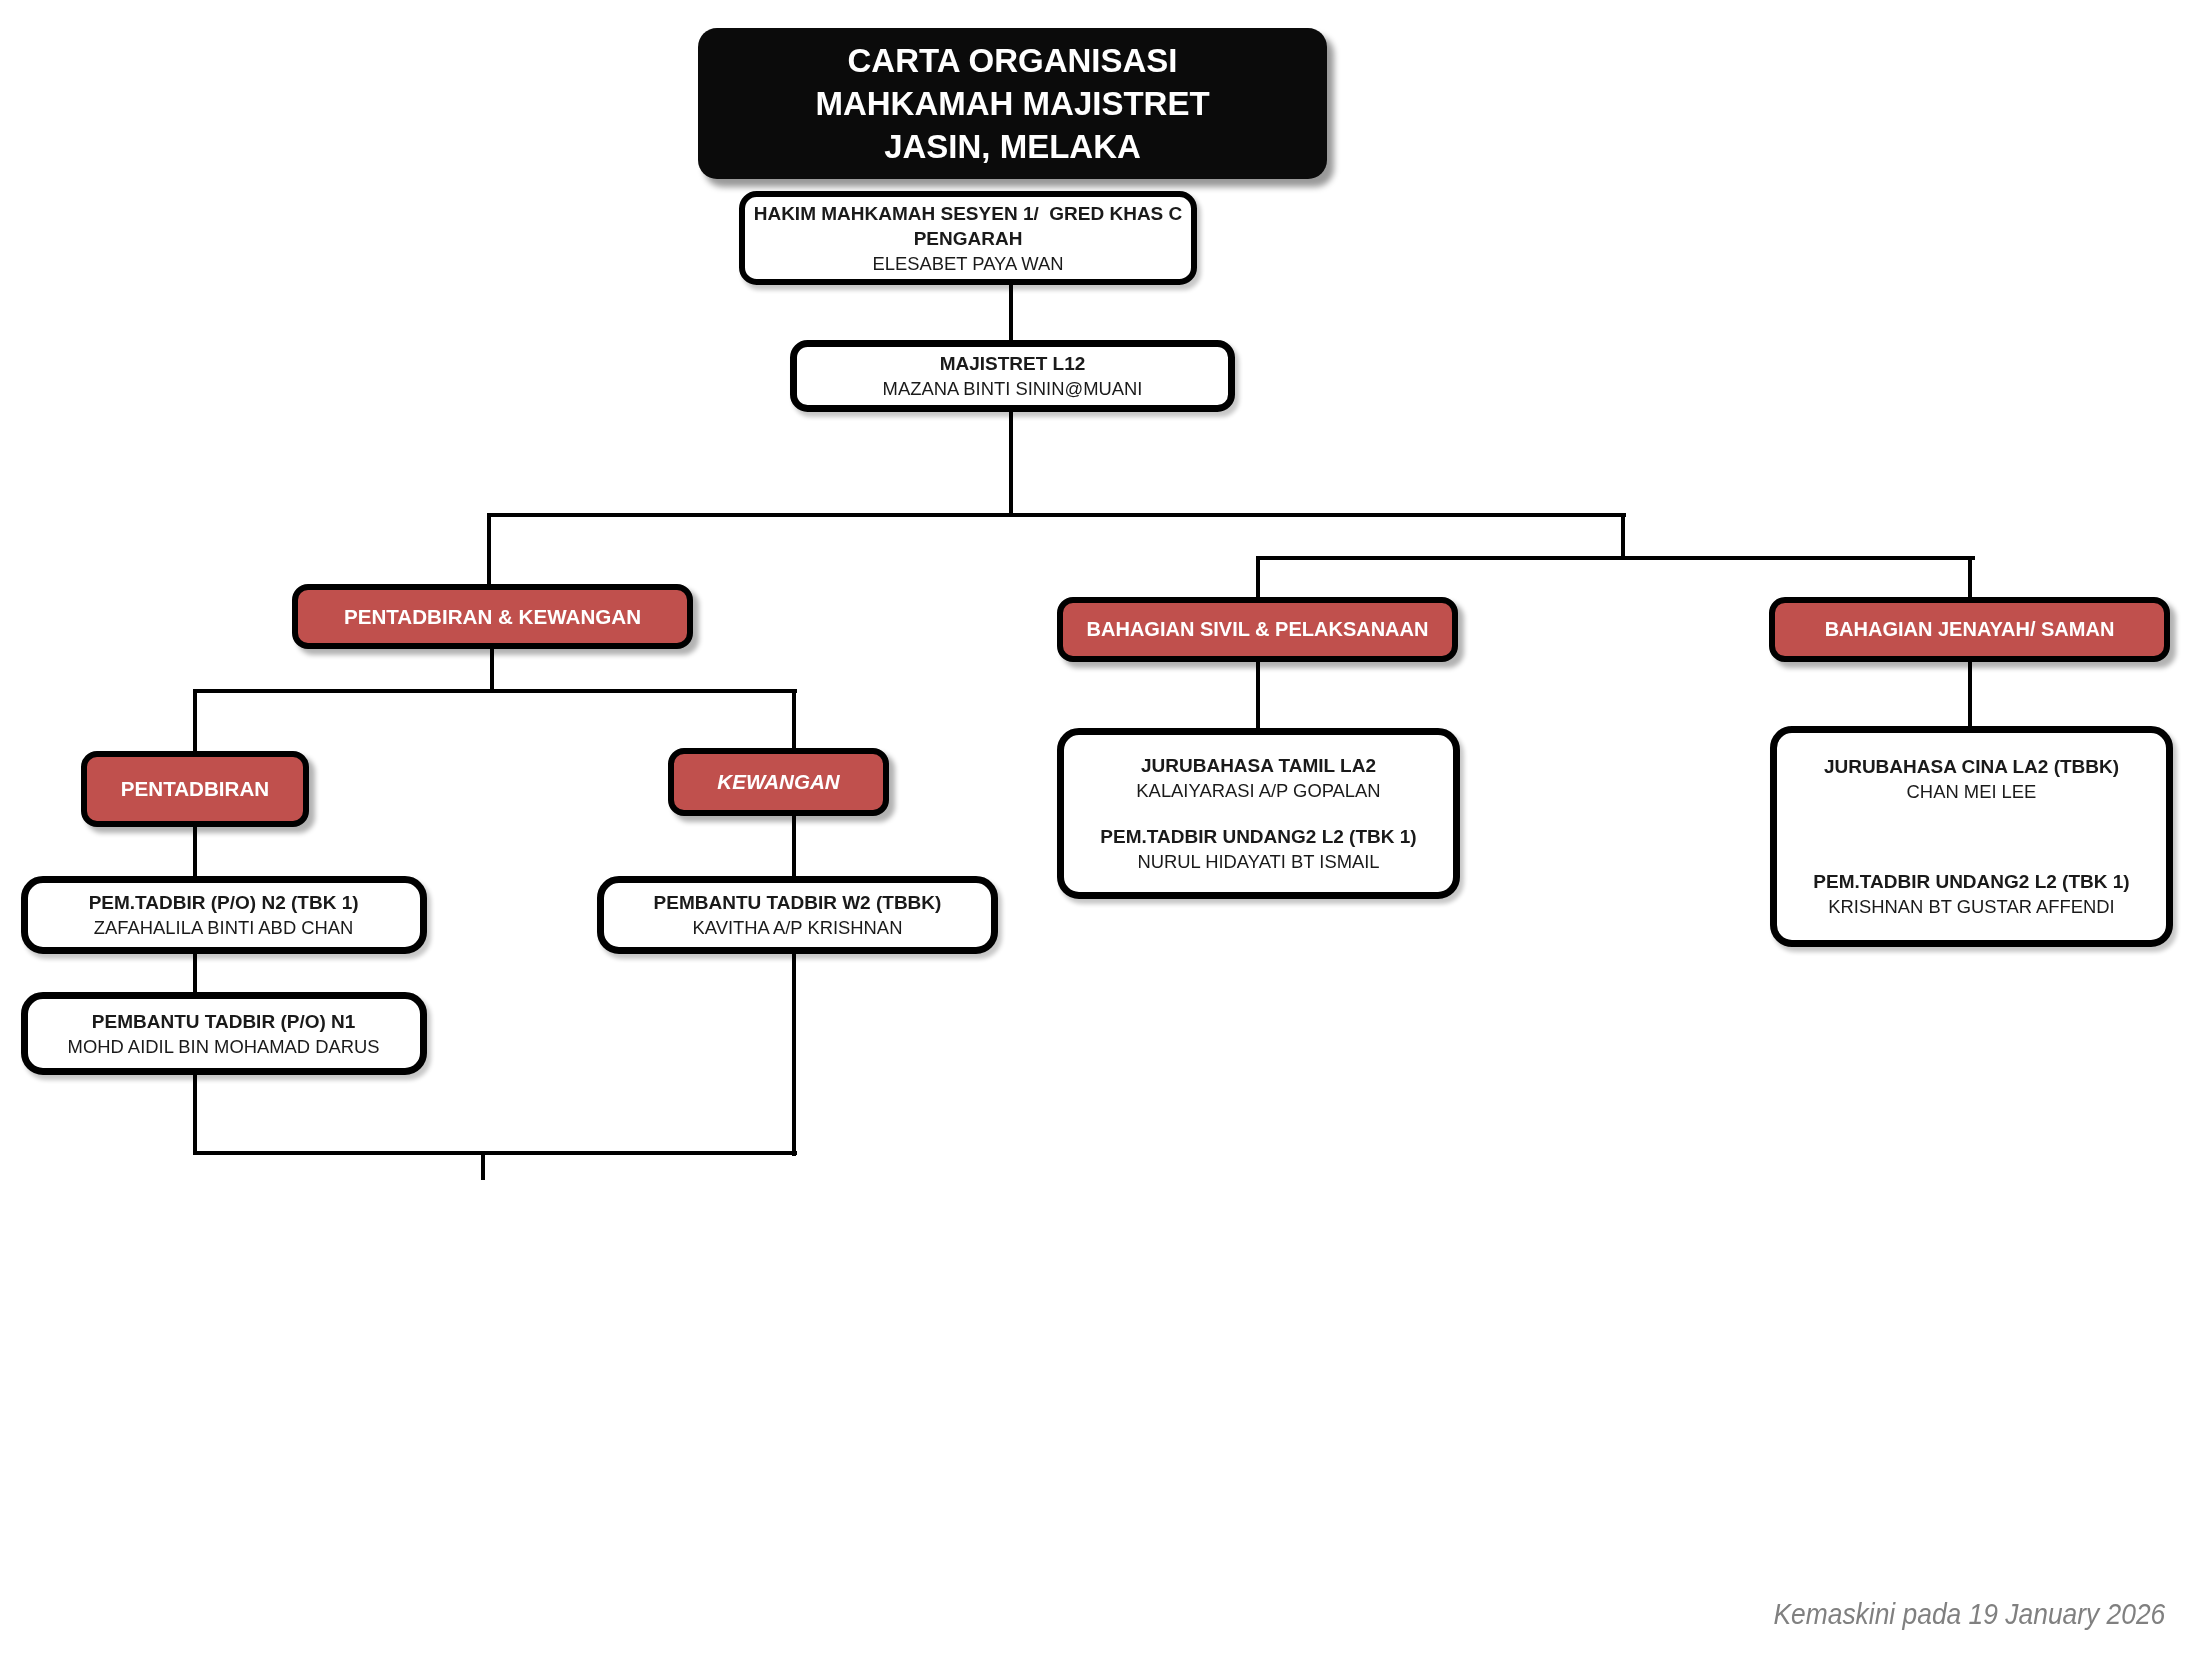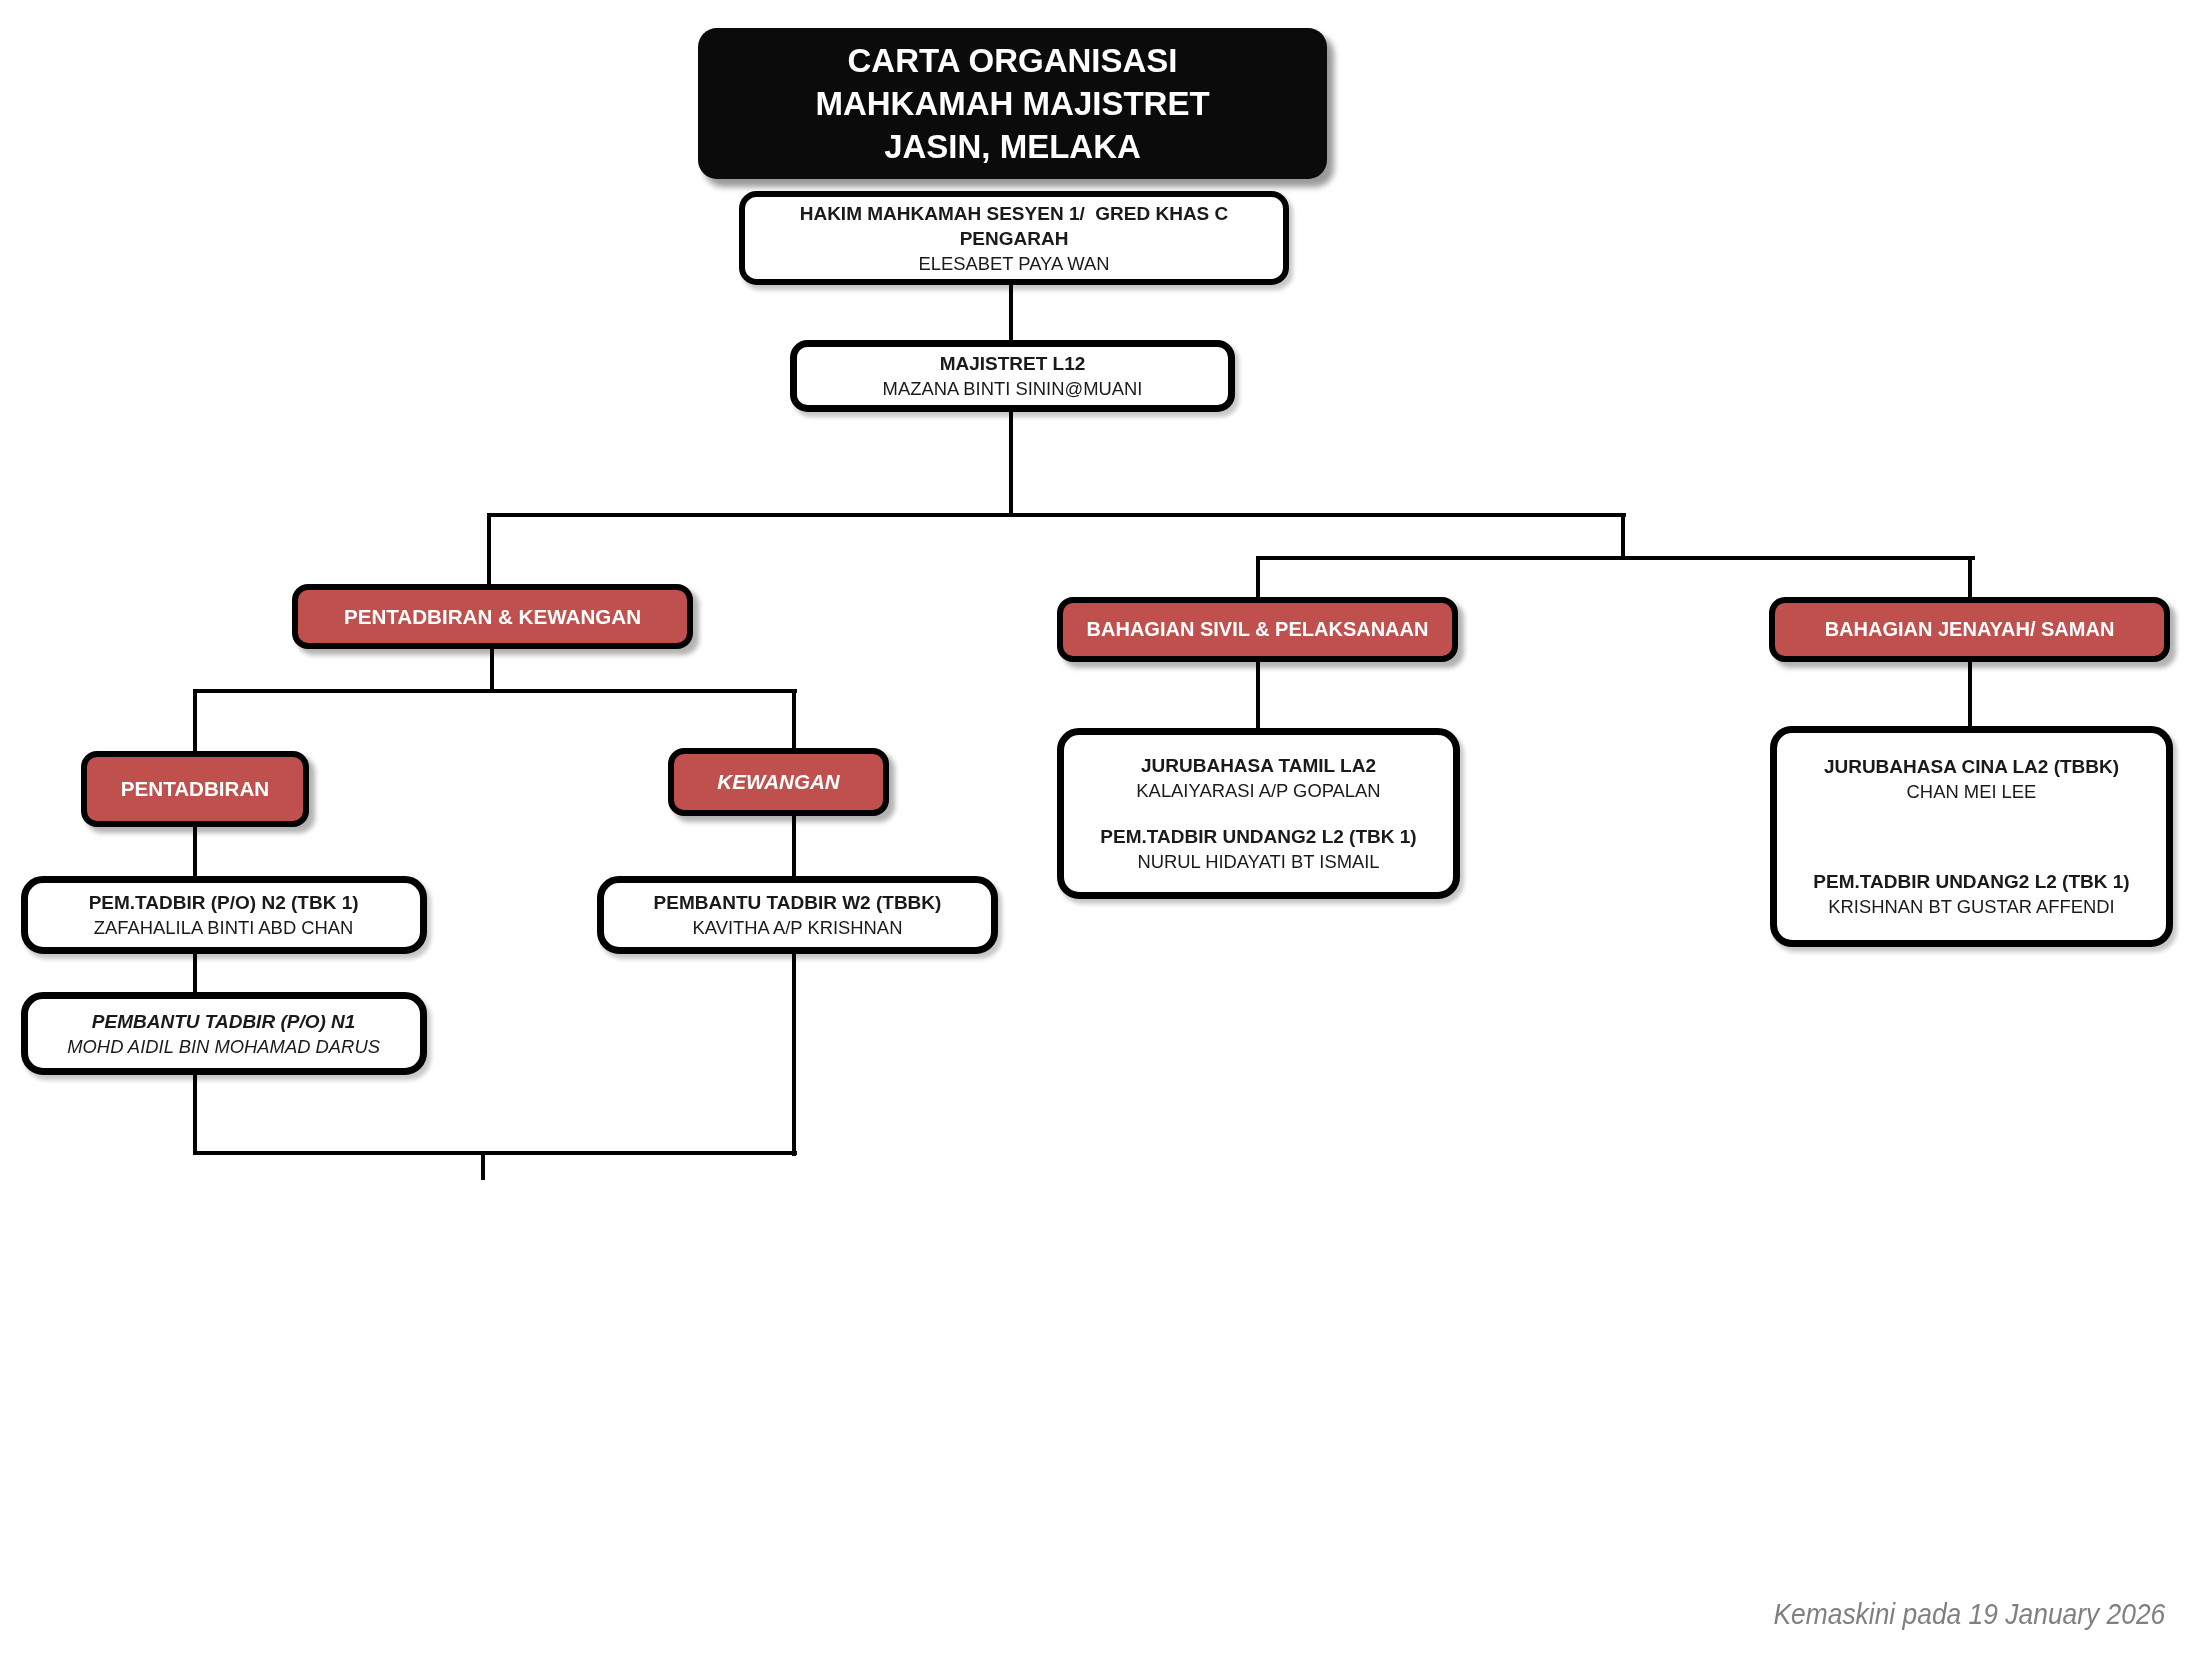--- a/index.html
+++ b/index.html
@@ -103,21 +103,21 @@
   <div class="line vline" style="left:481px; top:1151px; height:29px;"></div>
   <div class="line vline" style="left:1256px; top:660px; height:69px;"></div>
   <div class="line vline" style="left:1968px; top:660px; height:69px;"></div>
 
   <div class="box title-box" style="left:698px; top:28px; width:629px; height:151px;">
     <div>CARTA ORGANISASI</div>
     <div>MAHKAMAH MAJISTRET</div>
     <div>JASIN, MELAKA</div>
   </div>
 
-  <div class="box white-box" style="left:739px; top:191px; width:550px; height:94px; border-width:6.6px; border-radius:17.6px;">
+  <div class="box white-box" style="left:739px; top:191px; width:458px; height:94px; border-width:6.6px; border-radius:17.6px;">
     <div class="t">HAKIM MAHKAMAH SESYEN 1/  GRED KHAS C</div>
     <div class="t">PENGARAH</div>
     <div class="n">ELESABET PAYA WAN</div>
   </div>
 
   <div class="box white-box" style="left:790px; top:340px; width:445px; height:72px; border-width:7.4px; border-radius:17.6px;">
     <div class="t">MAJISTRET L12</div>
     <div class="n">MAZANA BINTI SININ@MUANI</div>
   </div>
 
@@ -140,21 +140,21 @@
   <div class="box white-box" style="left:20.6px; top:876px; width:406px; height:78px;">
     <div class="t">PEM.TADBIR (P/O) N2 (TBK 1)</div>
     <div class="n">ZAFAHALILA BINTI ABD CHAN</div>
   </div>
 
   <div class="box white-box" style="left:597px; top:876px; width:401px; height:78px;">
     <div class="t">PEMBANTU TADBIR W2 (TBBK)</div>
     <div class="n">KAVITHA A/P KRISHNAN</div>
   </div>
 
-  <div class="box white-box" style="left:20.6px; top:992px; width:406px; height:83px;font-style:italic;">
+  <div class="box white-box" style="left:20.6px; top:992px; width:406px; height:83px;">
     <div class="t">PEMBANTU TADBIR (P/O) N1</div>
     <div class="n">MOHD AIDIL BIN MOHAMAD DARUS</div>
   </div>
 
 
   <div class="box white-box" style="left:1057px; top:728px; width:403px; height:171px;">
     <div class="t">JURUBAHASA TAMIL LA2</div>
     <div class="n">KALAIYARASI A/P GOPALAN</div>
     <div style="height:20.6px;"></div>
     <div class="t">PEM.TADBIR UNDANG2 L2 (TBK 1)</div>

